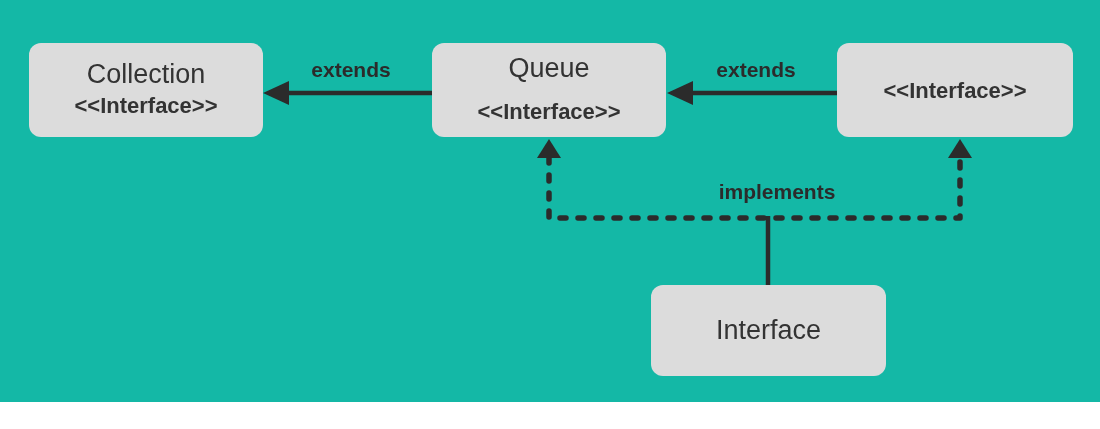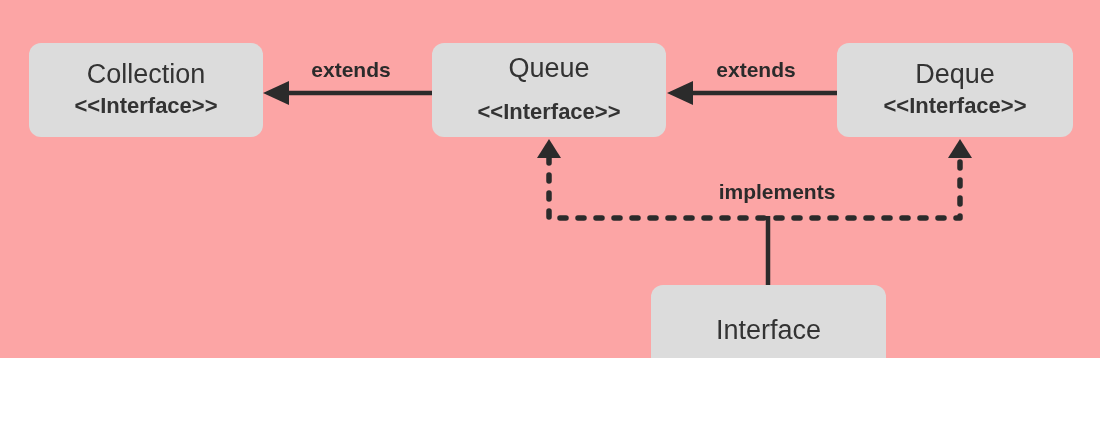--- a/index.html
+++ b/index.html
@@ -4,22 +4,22 @@
 <style>
   html, body {
     margin: 0;
     padding: 0;
     background: #ffffff;
     font-family: "Liberation Sans", "DejaVu Sans", sans-serif;
   }
   .canvas {
     position: relative;
     width: 1100px;
-    height: 358px;
-    background: #fca5a5;
+    height: 402px;
+    background: #14b8a6;
     overflow: hidden;
   }
   .connector-layer {
     position: absolute;
     left: 0;
     top: 0;
     width: 1100px;
     height: 429px;
     z-index: 1;
   }
@@ -84,21 +84,20 @@
     <div class="node-name">Collection</div>
     <div class="node-stereo">&lt;&lt;Interface&gt;&gt;</div>
   </div>
 
   <div class="node" style="left:432px; top:43px; width:234px; height:94px;gap:12px;">
     <div class="node-name">Queue</div>
     <div class="node-stereo">&lt;&lt;Interface&gt;&gt;</div>
   </div>
 
   <div class="node" style="left:837px; top:43px; width:236px; height:94px;">
-    <div class="node-name">Deque</div>
     <div class="node-stereo">&lt;&lt;Interface&gt;&gt;</div>
   </div>
 
   <div class="node" style="left:651px; top:285px; width:235px; height:91px;">
     <div class="node-name">Interface</div>
   </div>
 
   <div class="edge-label" style="left:271px; top:58px; width:160px;">extends</div>
 
   <div class="edge-label" style="left:676px; top:58px; width:160px;">extends</div>

